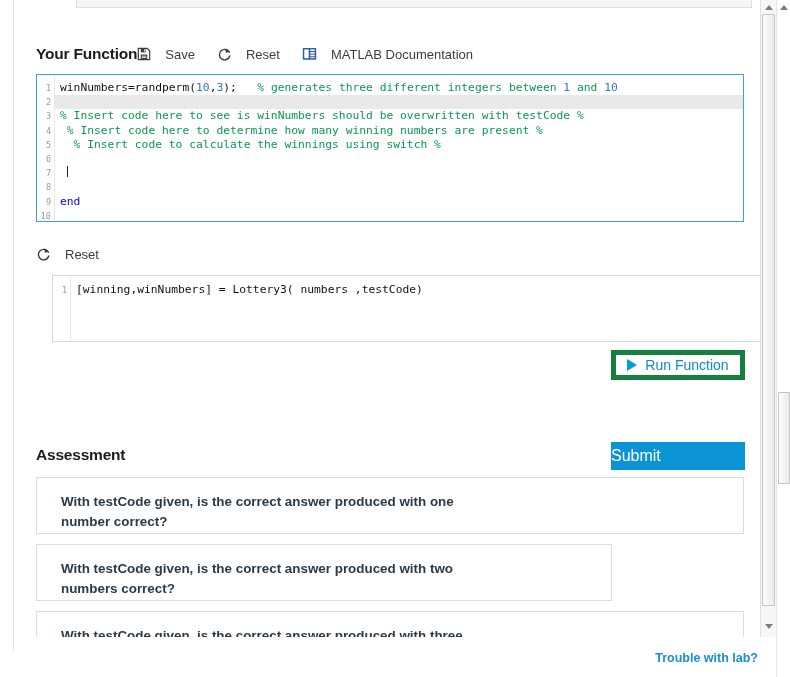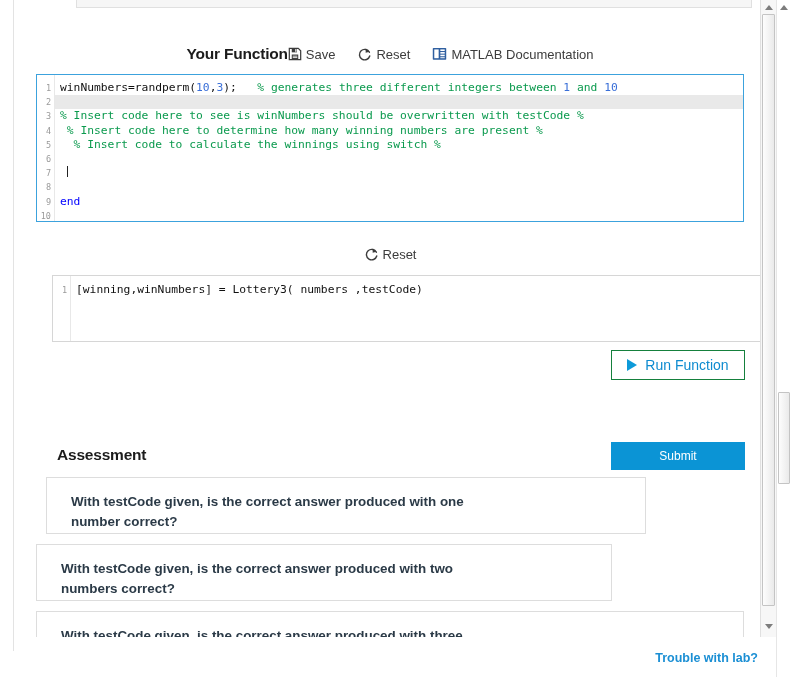--- a/index.html
+++ b/index.html
@@ -43,31 +43,31 @@
   }
 
   .content {
     position: absolute; left: 0; top: 0;
     width: 748px;
   }
 
   
   .section-head {
     position: absolute;
-    display: flex; align-items: center; justify-content: center;
+    display: flex; align-items: center; justify-content: flex-start;
   }
   .sec-title {
     font-size: 15.5px;
     font-weight: bold;
     color: #1c1c1c;
     letter-spacing: -0.2px;
   }
   .head-tools { display: flex; align-items: center; gap: 22px; }
   .tool {
-    display: flex; align-items: center; gap: 4px;
+    display: flex; align-items: center; gap: 14px;
     font-size: 13px; color: #3c3c3c;
     cursor: pointer; user-select: none;
   }
   .tool svg { display: block; }
 
   
   .editor {
     position: absolute;
     background: #ffffff;
     border: 1px solid #3ca2dd;
@@ -116,41 +116,41 @@
     display: inline-block;
     width: 1px; height: 11px;
     background: #222;
     vertical-align: -1px;
   }
 
   
   .run-btn {
     position: absolute;
     display: flex; align-items: center; justify-content: center; gap: 8px;
-    border: 1px solid #15803d;
+    border: 5px solid #15803d;
     background: #ffffff;
     color: #0d8bd0;
     font-size: 14px;
     cursor: pointer;
     user-select: none;
   }
   .tri {
     width: 0; height: 0;
     border-left: 10px solid #0d9ad9;
     border-top: 6px solid transparent;
     border-bottom: 6px solid transparent;
   }
 
   
   .submit-btn {
     position: absolute;
-    display: flex; align-items: center; justify-content: center;
+    display: flex; align-items: center; justify-content: flex-start;
     background: #0b94d5;
     color: #ffffff;
-    font-size: 12px;
+    font-size: 16px;
     border: none;
     cursor: pointer;
     user-select: none;
   }
 
   
   .acard {
     position: absolute;
     background: #ffffff;
     border: 1px solid #dddddd;
@@ -312,27 +312,27 @@
         <div class="codearea" id="call-code" style="padding-top: 7px;">
             <div class="cline"><span>[winning,winNumbers] = Lottery3( numbers ,testCode)</span></div>
           </div>
       </div>
 
       <div class="run-btn" style="left:597px; top:350px; width:134px; height:30px;">
         <span class="tri"></span>
         <span>Run Function</span>
       </div>
 
-      <div class="sec-title" style="position:absolute; left:22px; top:446px;margin-left:21px;">Assessment</div>
+      <div class="sec-title" style="position:absolute; left:22px; top:446px;">Assessment</div>
 
       <div class="submit-btn" style="left:597px; top:442px; width:134px; height:28px;">
         <span>Submit</span>
       </div>
 
-      <div class="acard" style="left:32px; top:477px; width:600px; height:57px;">
+      <div class="acard" style="left:22px; top:477px; width:708px; height:57px;">
         <div class="acard-text">With testCode given, is the correct answer produced with one number correct?</div>
       </div>
 
       <div class="acard" style="left:22px; top:544px; width:576px; height:57px;">
         <div class="acard-text">With testCode given, is the correct answer produced with two numbers correct?</div>
       </div>
 
       <div class="acard" style="left:22px; top:611px; width:708px; height:57px;">
         <div class="acard-text">With testCode given, is the correct answer produced with three</div>
       </div>

